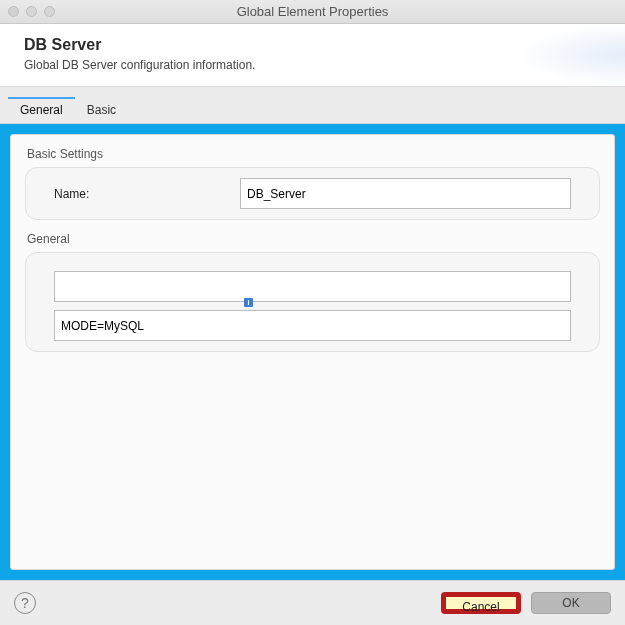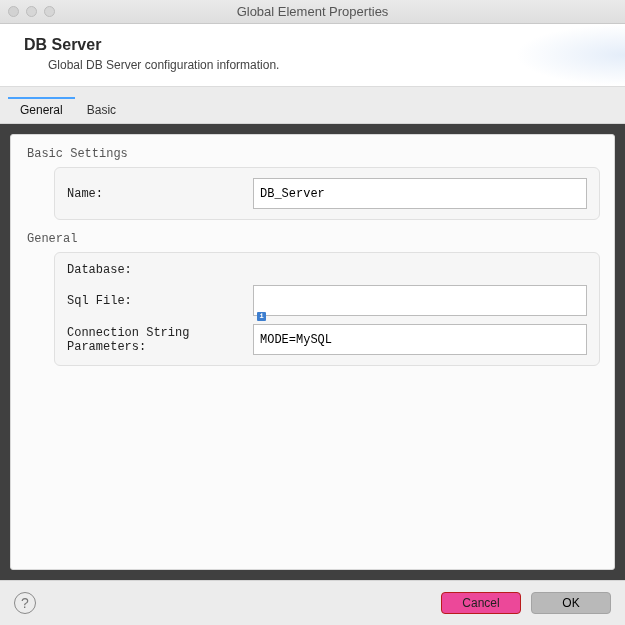--- a/index.html
+++ b/index.html
@@ -56,65 +56,63 @@
     pointer-events: none;
   }
   .header-title {
     font-size: 16px;
     font-weight: 700;
     margin: 0 0 4px 0;
   }
   .header-sub {
     font-size: 12px;
     color: #444;
-    margin-left: 24px;
+    margin-left: 0;
   }
   .tabs {
     display: flex;
     padding: 10px 8px 0 8px;
     border-bottom: 1px solid #d5d5d5;
     font-size: 12px;
     color: #333;
     background: #ececec;
   }
   .tab {
     padding: 4px 12px 6px 12px;
     cursor: default;
     border-top: 2px solid transparent;
   }
   .tab.active {
     border-top: 2px solid #4aa3ff;
     color: #111;
   }
   .content {
     padding: 10px;
-    background: #404040;
+    background: #0ea5e9;
     height: calc(625px - 24px - 71px - 30px - 44px);
     overflow: hidden;
-    font-family: Liberation Mono, monospace;
   }
   .panel {
     background: #fbfbfb;
     border: 1px solid #d8d8d8;
     border-radius: 3px;
     height: 100%;
     padding: 10px 14px;
   }
   .group-label {
     font-size: 12px;
     color: #555;
     padding: 2px 0 6px 2px;
   }
   .group-box {
     border: 1px solid #e0e0e0;
-    border-radius: 6px;
-    padding: 10px 12px;
+    border-radius: 12px;
+    padding: 10px 28px;
     margin-bottom: 10px;
     background: #f6f6f6;
-    margin-left: 29px;
   }
   .form-row {
     display: flex;
     align-items: center;
     margin-bottom: 8px;
     font-size: 12px;
     color: #222;
     position: relative;
   }
   .form-row:last-child { margin-bottom: 0; }
@@ -169,28 +167,28 @@
     min-width: 80px;
     height: 22px;
     border-radius: 4px;
     font-size: 12px;
     text-align: center;
     line-height: 20px;
     margin-left: 10px;
     cursor: default;
   }
   .btn.cancel {
-    background: #ec4899;
-    border: 1px solid #b91c1c;
+    background: #fef9c3;
+    border: 5px solid #b91c1c;
     color: #222;
   }
   .btn.ok {
     background: #b9b9b9;
     border: 1px solid #a4a4a4;
-    color: #000000;
+    color: #404040;
   }
 </style>
 </head>
 <body>
 
 <div class="titlebar">
   <div class="traffic-lights">
     <div class="tl close"></div>
     <div class="tl"></div>
     <div class="tl"></div>
@@ -215,29 +213,26 @@
     <div class="group-box">
       <div class="form-row">
         <div class="form-label">Name:</div>
         <input class="form-input" type="text" value="DB_Server" style="">
       </div>
     </div>
 
     <div class="group-label">General</div>
     <div class="group-box">
       <div class="form-row">
-        <div class="form-label">Database:</div>
-      </div>
-      <div class="form-row">
-        <div class="form-label">Sql File:</div>
+      </div>
+      <div class="form-row">
         <input class="form-input" type="text" value="" style="">
         <div class="info-badge">i</div>
       </div>
       <div class="form-row">
-        <div class="form-label">Connection String Parameters:</div>
         <input class="form-input" type="text" value="MODE=MySQL" style="">
       </div>
     </div>
 
   </div>
 </div>
 
 <div class="footer">
   <div class="help-icon">
       <span>?</span>

